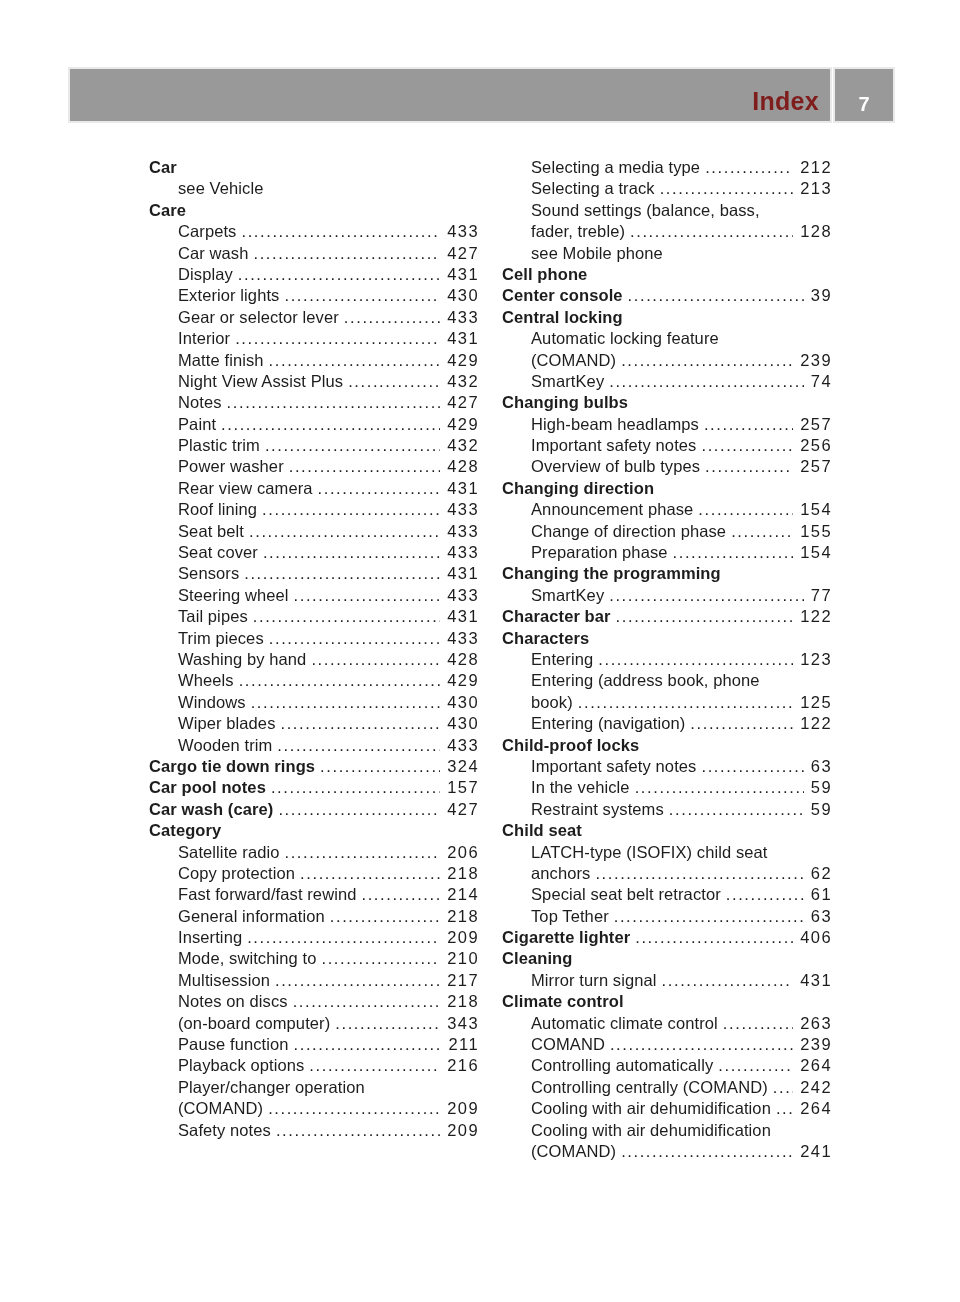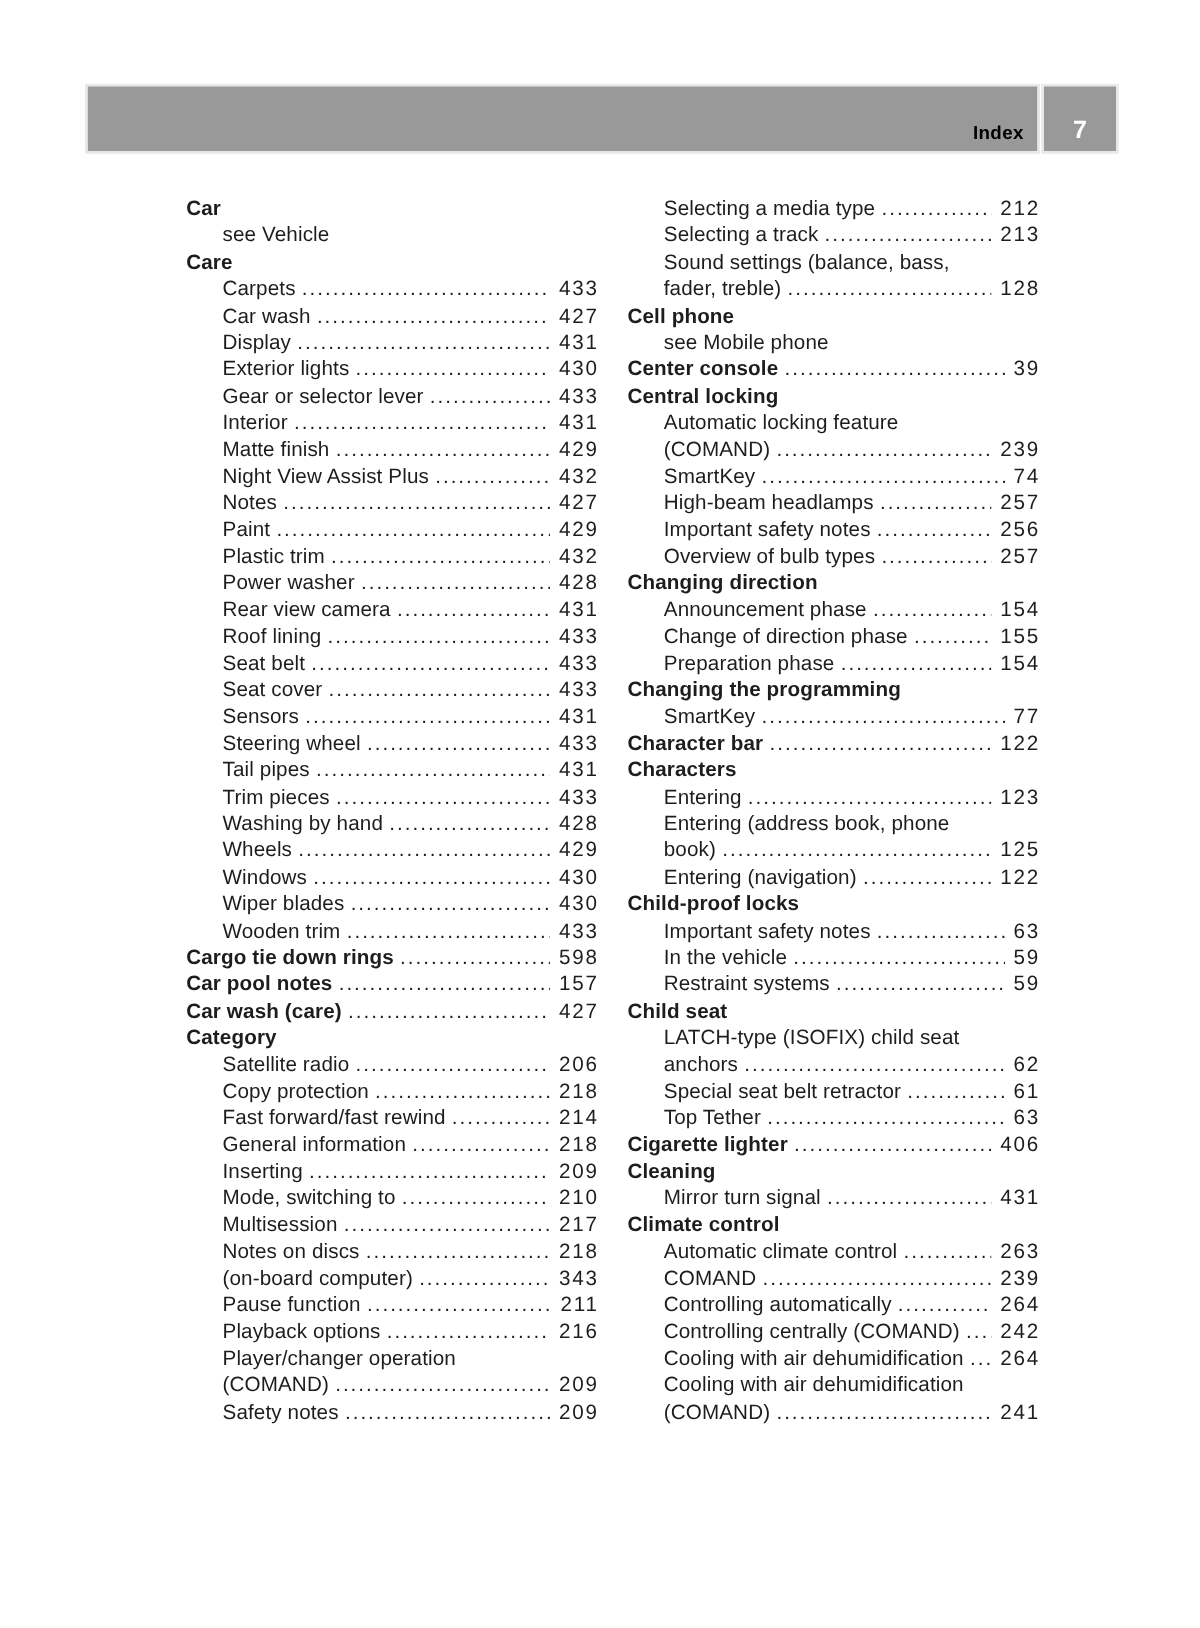--- a/index.html
+++ b/index.html
@@ -18,22 +18,22 @@
     width: 760px; height: 52px;
     background: #999999;
     outline: 2px solid #e9e9e9;
     box-sizing: border-box;
     display: flex;
     align-items: flex-end;
     justify-content: flex-end;
     padding: 0 11px 7px 0;
   }
   .header-title {
-    color: #000000;
-    font-size: 15px;
+    color: #7f1d1d;
+    font-size: 25px;
     font-weight: bold;
     line-height: 1;
     letter-spacing: 0.3px;
   }
   .page-num-box {
     position: absolute;
     left: 835px; top: 69px;
     width: 58px; height: 52px;
     background: #999999;
     outline: 2px solid #e9e9e9;
@@ -236,21 +236,21 @@
           <span class="page-ref">430</span>
         </div>
         <div class="entry sub">
           <span class="label">Wooden trim</span>
           <span class="dots">..........................................................................................</span>
           <span class="page-ref">433</span>
         </div>
         <div class="entry bold">
           <span class="label">Cargo tie down rings</span>
           <span class="dots">..........................................................................................</span>
-          <span class="page-ref">598</span>
+          <span class="page-ref">324</span>
         </div>
         <div class="entry bold">
           <span class="label">Car pool notes</span>
           <span class="dots">..........................................................................................</span>
           <span class="page-ref">157</span>
         </div>
         <div class="entry bold">
           <span class="label">Car wash (care)</span>
           <span class="dots">..........................................................................................</span>
           <span class="page-ref">427</span>
@@ -339,46 +339,49 @@
           <span class="page-ref">213</span>
         </div>
         <div class="entry sub">
           <span class="label">Sound settings (balance, bass,</span>
         </div>
         <div class="entry sub">
           <span class="label">fader, treble)</span>
           <span class="dots">..........................................................................................</span>
           <span class="page-ref">128</span>
         </div>
+        <div class="entry sub">
+          <span class="label">see Mobile phone</span>
+        </div>
         <div class="entry bold">
           <span class="label">Cell phone</span>
         </div>
-        <div class="entry sub">
-          <span class="label">see Mobile phone</span>
-        </div>
         <div class="entry bold">
           <span class="label">Center console</span>
           <span class="dots">..........................................................................................</span>
           <span class="page-ref">39</span>
         </div>
         <div class="entry bold">
           <span class="label">Central locking</span>
         </div>
         <div class="entry sub">
           <span class="label">Automatic locking feature</span>
         </div>
         <div class="entry sub">
           <span class="label">(COMAND)</span>
           <span class="dots">..........................................................................................</span>
           <span class="page-ref">239</span>
         </div>
         <div class="entry sub">
           <span class="label">SmartKey</span>
           <span class="dots">..........................................................................................</span>
           <span class="page-ref">74</span>
+        </div>
+        <div class="entry bold">
+          <span class="label">Changing bulbs</span>
         </div>
         <div class="entry sub">
           <span class="label">High-beam headlamps</span>
           <span class="dots">..........................................................................................</span>
           <span class="page-ref">257</span>
         </div>
         <div class="entry sub">
           <span class="label">Important safety notes</span>
           <span class="dots">..........................................................................................</span>
           <span class="page-ref">256</span>

